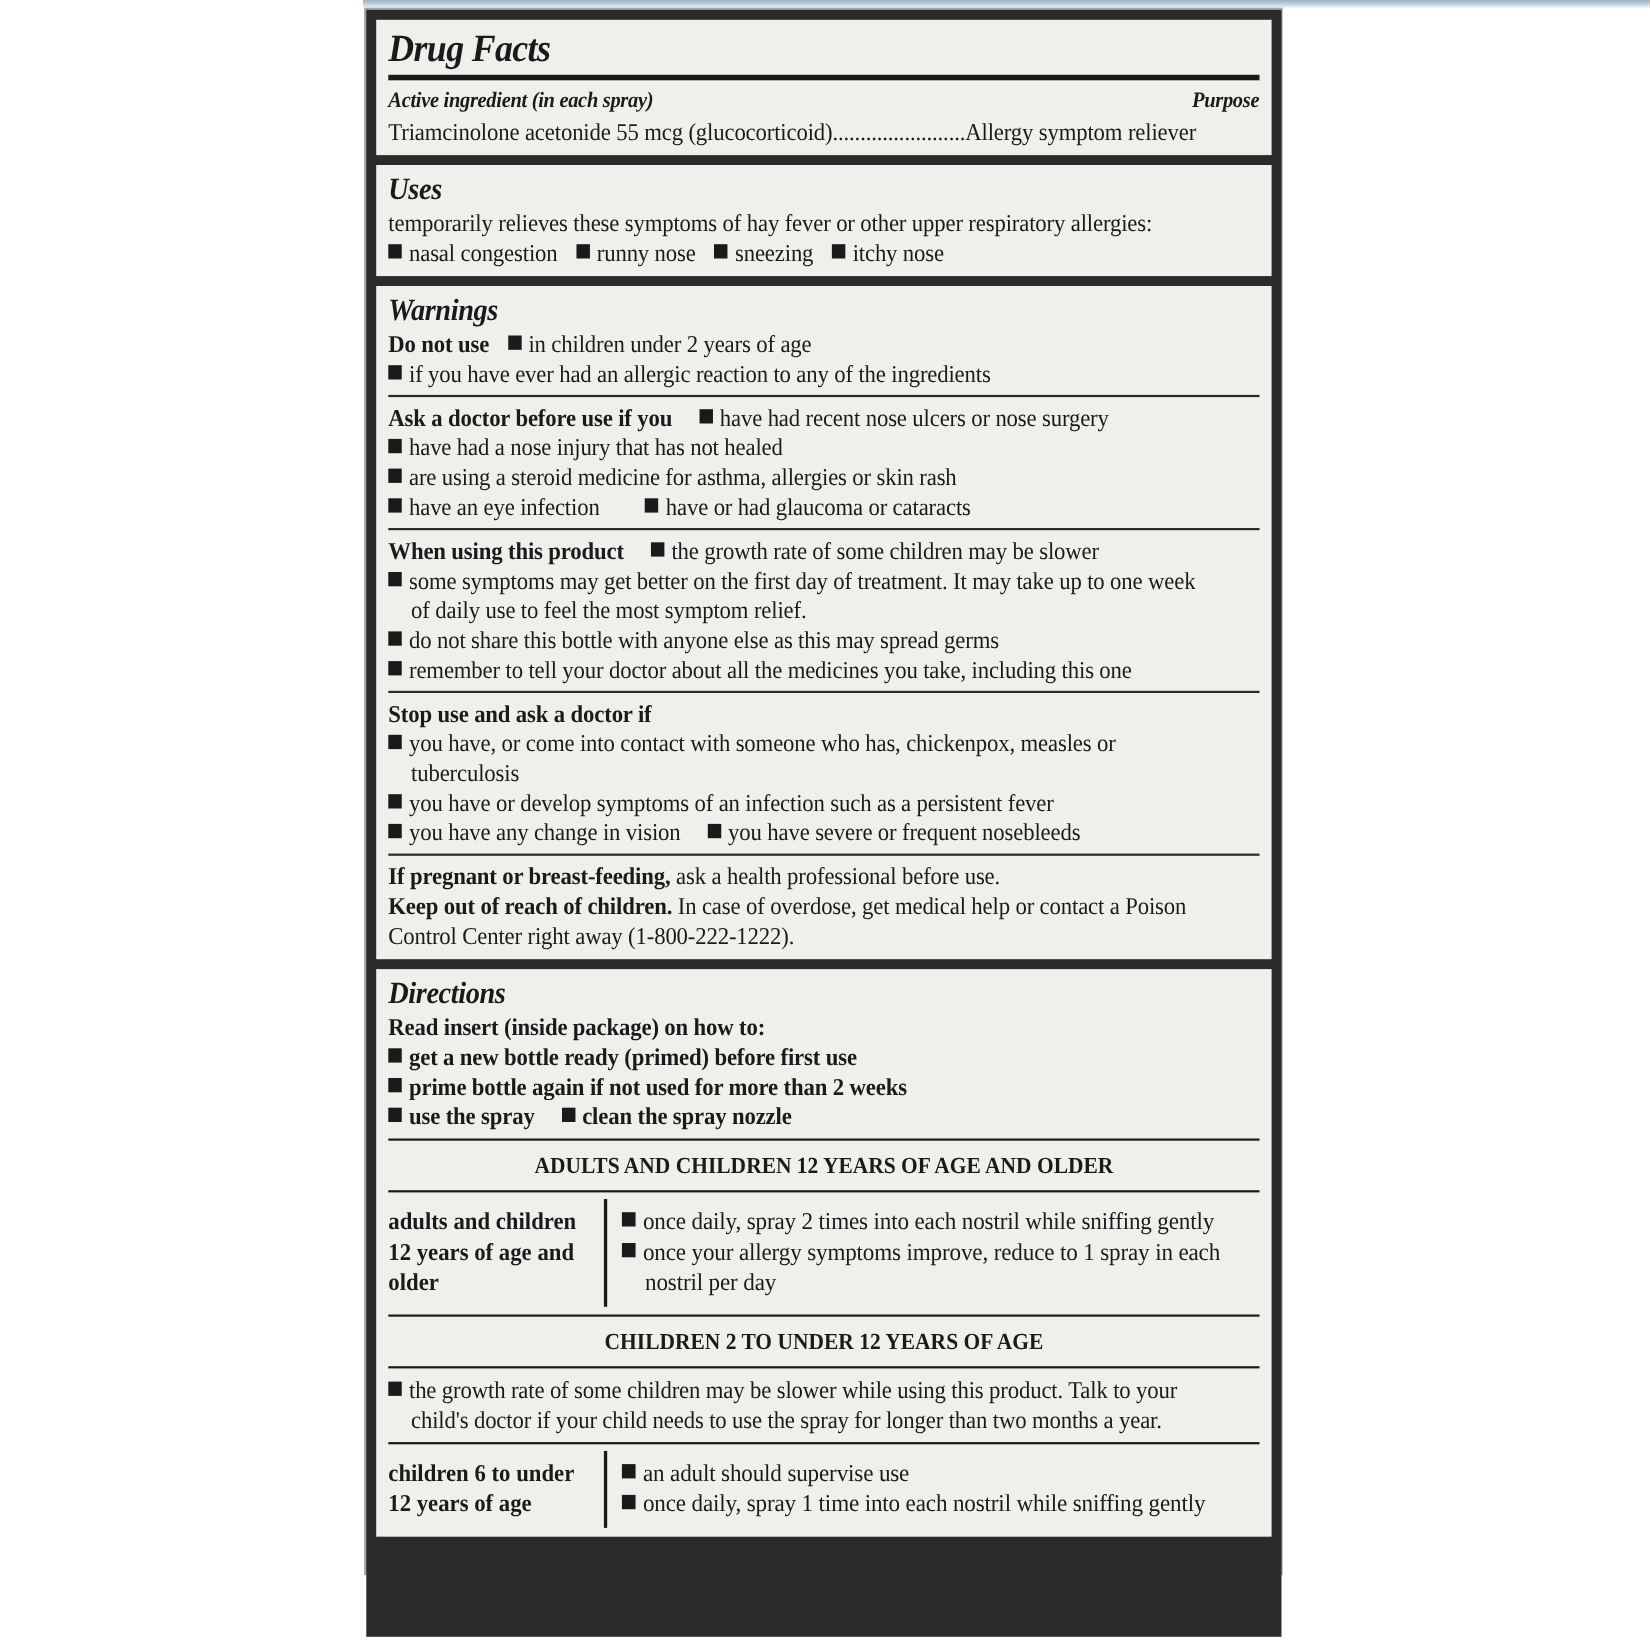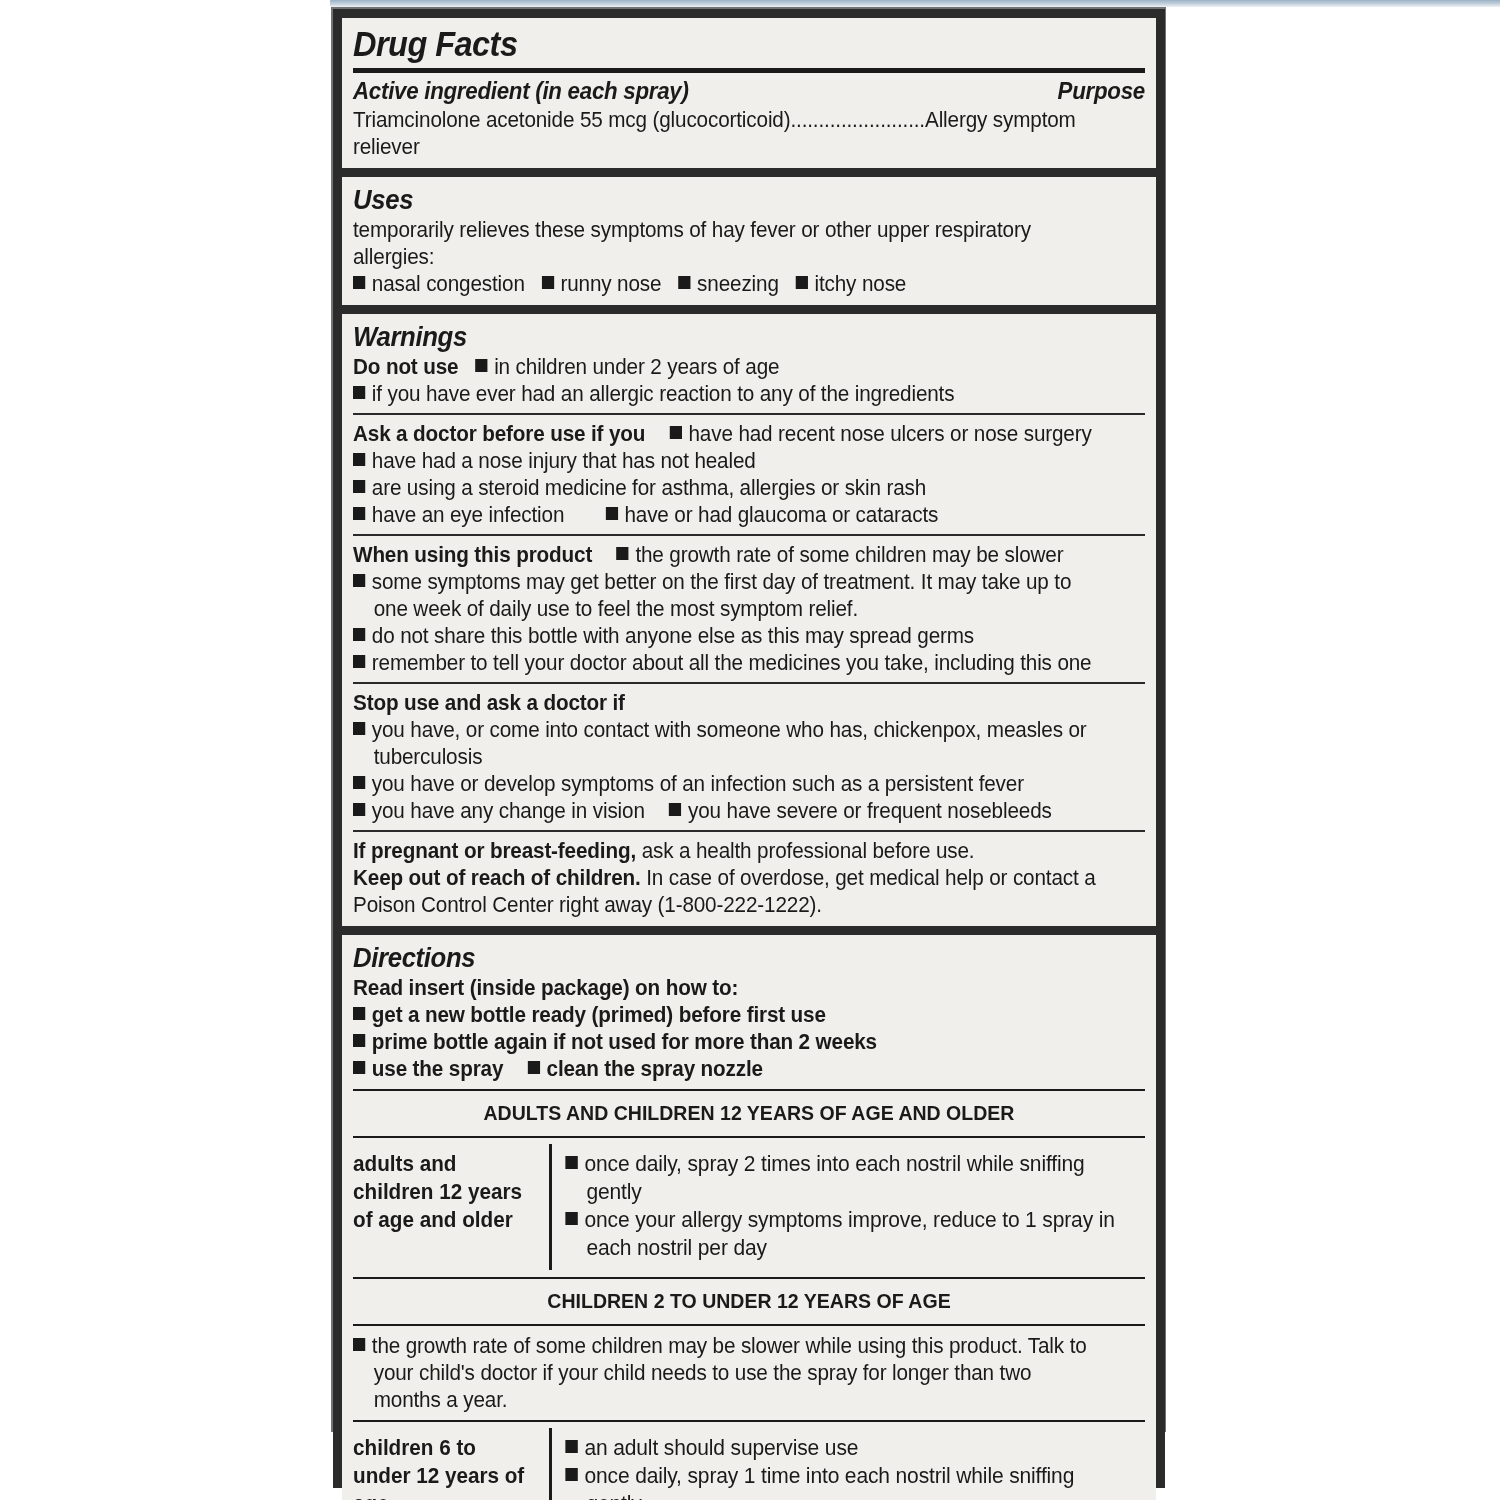--- a/index.html
+++ b/index.html
@@ -5,21 +5,22 @@
   * { margin:0; padding:0; box-sizing:border-box; }
   html, body {
     width:1500px; height:1500px;
     background:#ffffff;
     font-family:"Liberation Sans", sans-serif;
     overflow:hidden;
   }
   #canvas {
     position:relative;
     width:1500px; height:1432px;
-    background:#737373;
+    background:#a3a3a3;
+    font-family:Liberation Serif, serif;
   }
   
   .top-strip {
     position:absolute; left:330px; top:0px; width:1170px; height:7px;
     background:linear-gradient(180deg,#9db2c6 0%,#c3d0dc 55%,#eef2f6 100%);
   }
   .left-white {
     position:absolute; left:0; top:0; width:331px; height:1500px;
     background:#ffffff;
   }
@@ -52,21 +53,21 @@
   }
   .sect-head {
     font-style:italic; font-weight:bold;
     font-size:28px; line-height:33px;
     letter-spacing:-0.4px; color:#1a1a1a;
     transform:scaleX(0.92); transform-origin:left center;
   }
   .ai-row {
     display:flex; justify-content:space-between; align-items:baseline;
     font-style:italic; font-weight:bold;
-    font-size:24px; line-height:30px;
+    font-size:20px; line-height:30px;
     letter-spacing:-0.3px; color:#1a1a1a;gap:36px;
   }
   .ai-row span { transform:scaleX(0.93); transform-origin:left center; display:inline-block;}
   .ai-row span.right { transform-origin:right center; }
 
   .body {
     font-size:22px; line-height:27px; color:#1a1a1a;
     letter-spacing:-0.15px;
     transform:scaleX(0.94); transform-origin:left center;
   }

